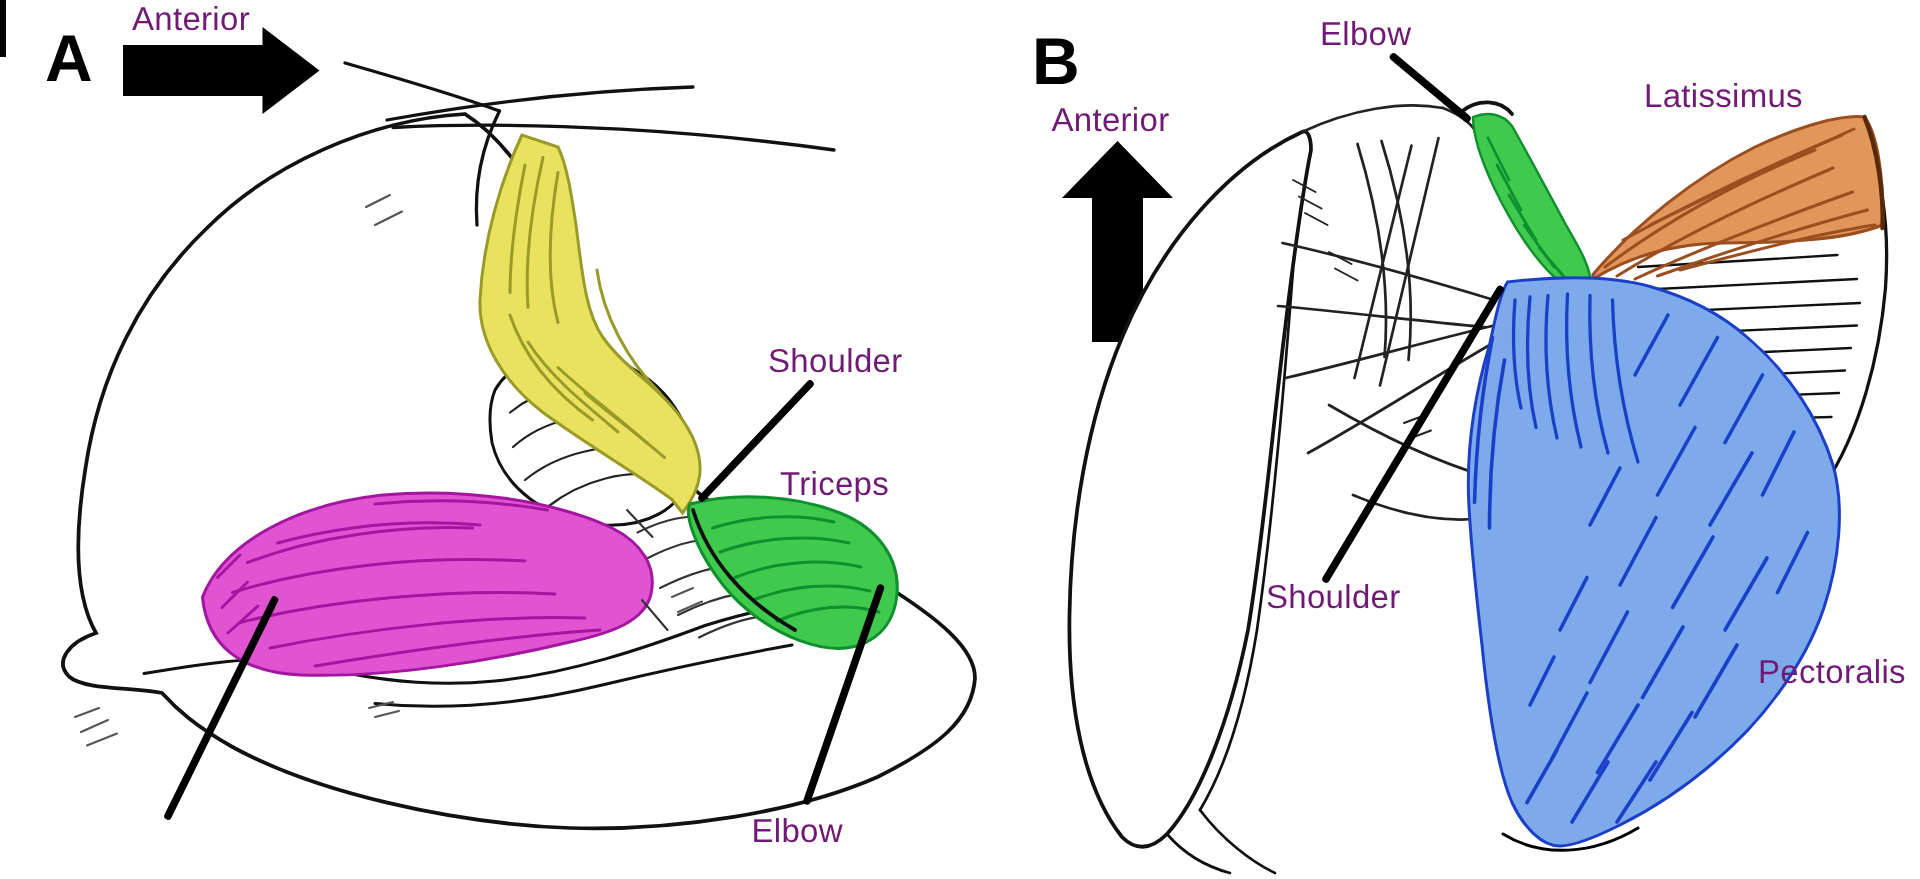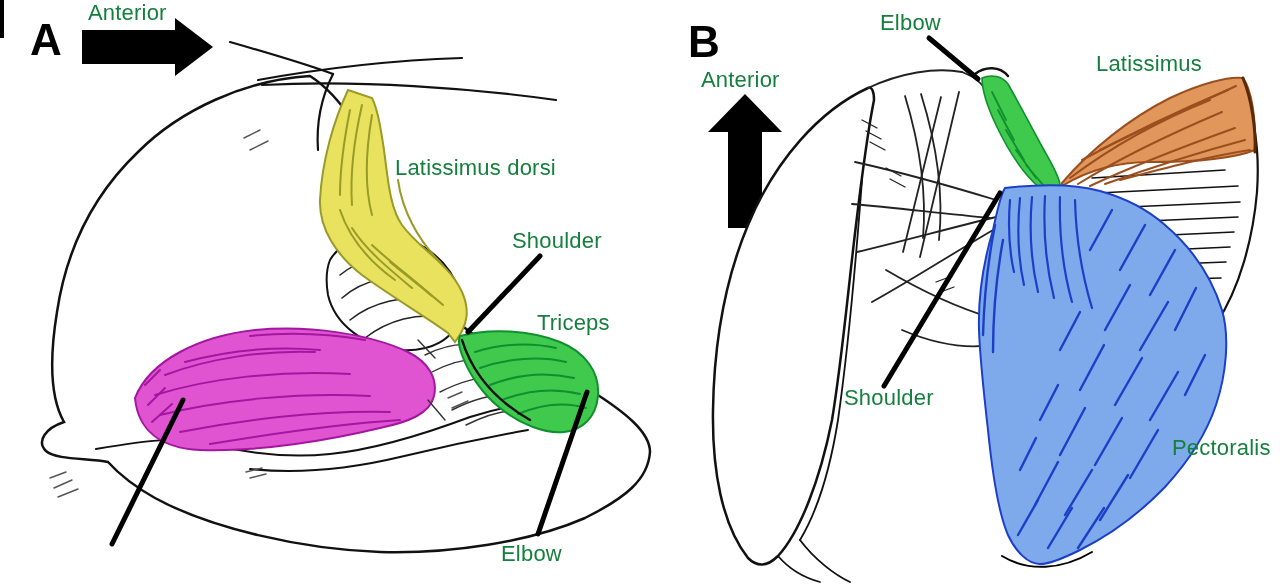--- a/index.html
+++ b/index.html
@@ -17,21 +17,21 @@
     height: 586px;
     background: #ffffff;
   }
   .figure svg {
     position: absolute;
     left: 0;
     top: 0;
   }
   .lbl {
     position: absolute;
-    color: #15803d;
+    color: #701a75;
     font-size: 22px;
     line-height: 1.05;
     white-space: nowrap;
     letter-spacing: 0.2px;
   }
   .panel-letter {
     position: absolute;
     color: #000;
     font-size: 44px;
     font-weight: 700;
@@ -264,23 +264,22 @@
 
     <g stroke="#000" stroke-width="5">
       <path d="M929,38 L978,79"></path>
       <path d="M884,386 L1000,193"></path>
     </g>
   </g>
 </svg>
 
   <div class="panel-letter" style="left:30px; top:18px;">A</div>
   <div class="lbl" style="left:88px; top:1px;">Anterior</div>
-  <div class="lbl" style="left:395px; top:156px;">Latissimus dorsi</div>
   <div class="lbl" style="left:512px; top:229px;">Shoulder</div>
-  <div class="lbl" style="left:537px; top:311px;">Triceps</div>
+  <div class="lbl" style="left:520px; top:311px;">Triceps</div>
   <div class="lbl" style="left:501px; top:542px;">Elbow</div>
 
   <div class="panel-letter" style="left:688px; top:20px;">B</div>
   <div class="lbl" style="left:701px; top:68px;">Anterior</div>
   <div class="lbl" style="left:880px; top:11px;">Elbow</div>
   <div class="lbl" style="left:1096px; top:52px;">Latissimus</div>
   <div class="lbl" style="left:844px; top:386px;">Shoulder</div>
   <div class="lbl" style="left:1172px; top:436px;">Pectoralis</div>
 </div>
 

